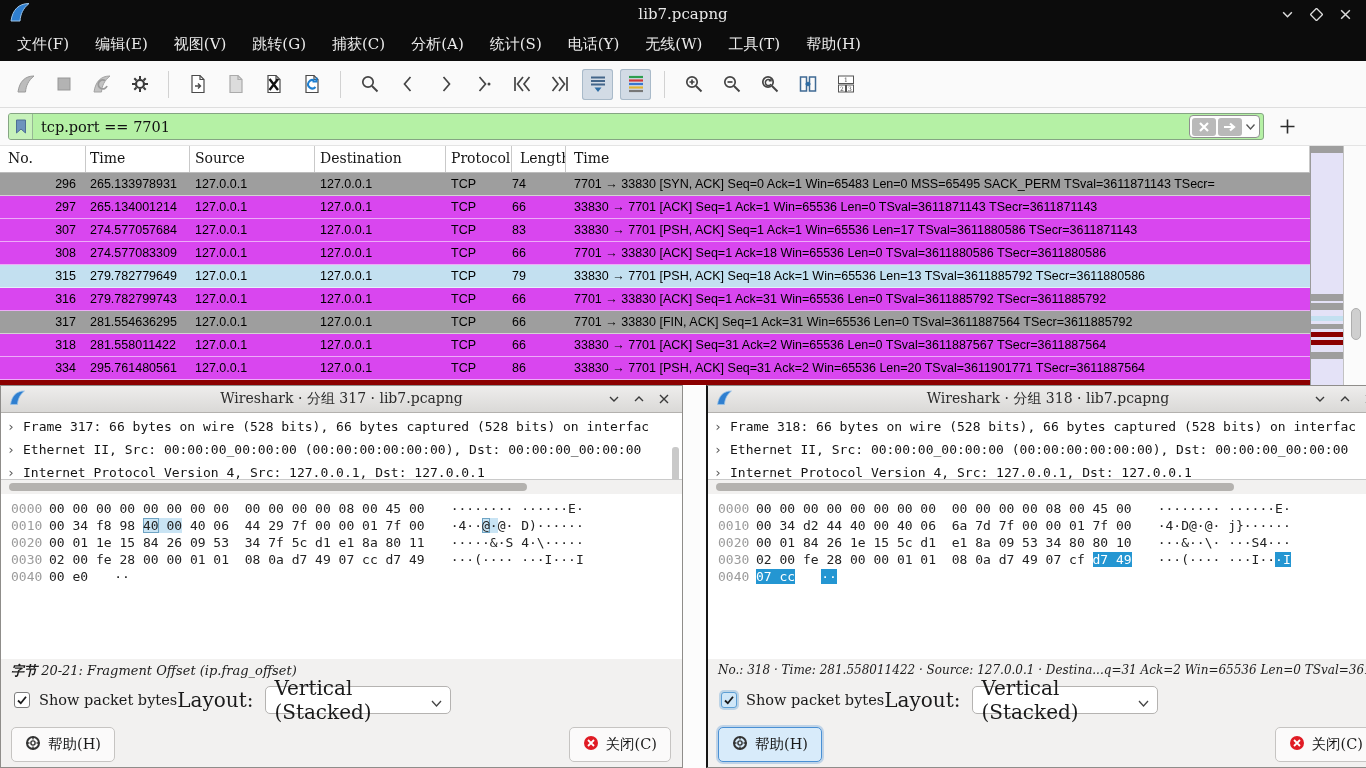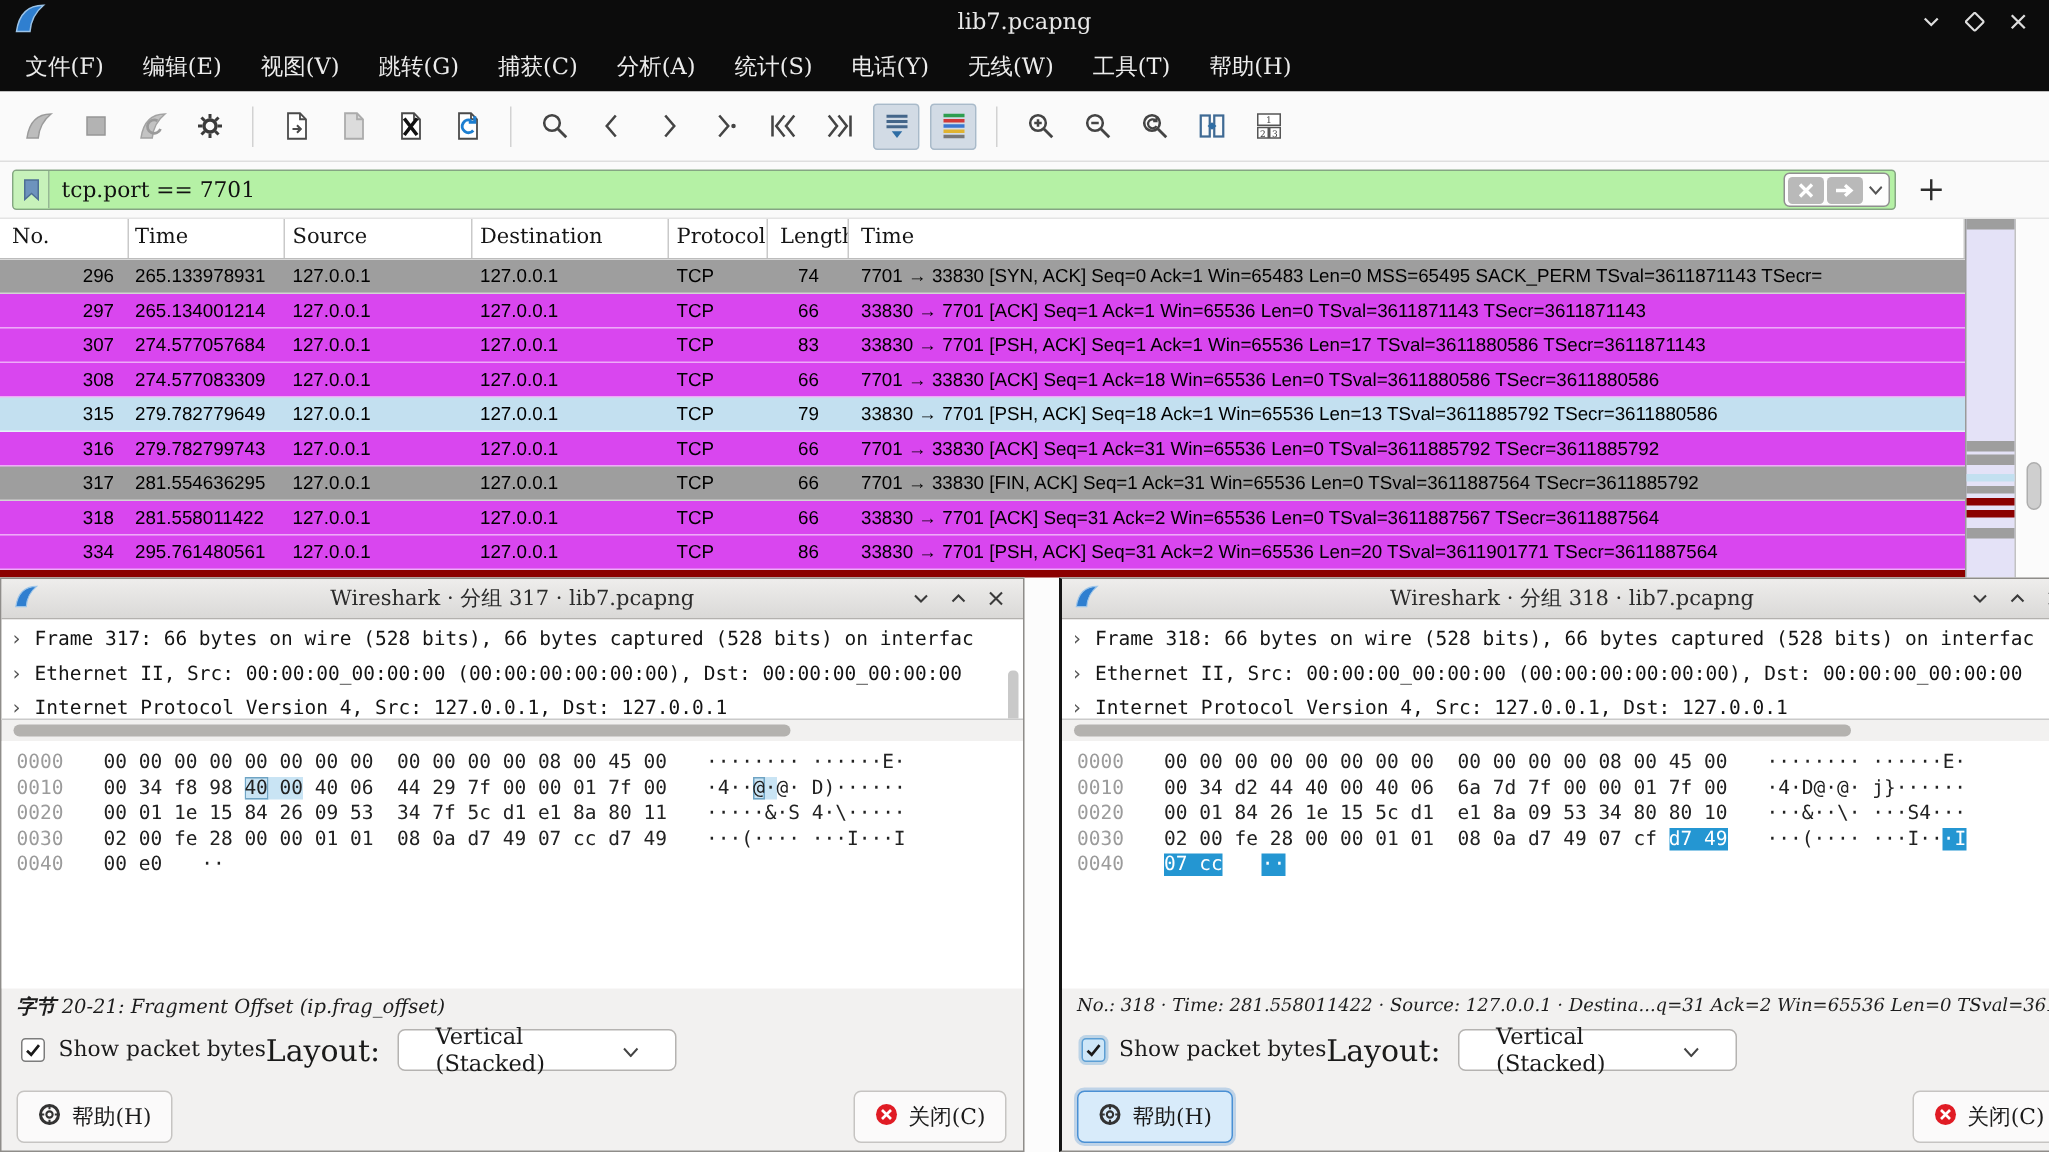--- a/index.html
+++ b/index.html
@@ -41,21 +41,21 @@
   .prow{display:flex;height:23px;line-height:23px;font-family:Liberation Sans, sans-serif;font-size:12.5px;color:#000;border-bottom:1px solid rgba(255,255,255,.55);white-space:nowrap}
   .prow.c-tcp{background:#d946ef}
   .prow.c-gray{background:#9e9e9e}
   .prow.c-selected{background:#c3e0f0}
   .pcell{overflow:hidden;white-space:pre;flex-shrink:0}
   .cl-no{width:86px;text-align:right;padding-right:10px}
   .cl-time{width:104px;padding-left:4px}
   .cl-source{width:125px;padding-left:5px}
   .cl-destination{width:131px;padding-left:5px}
   .cl-protocol{width:66px;padding-left:5px}
-  .cl-length{width:54px;text-align:center;padding-right:0}
+  .cl-length{width:54px;text-align:left;padding-right:0}
   .cl-info{flex:1;padding-left:8px}
   .red-sliver{position:absolute;left:0;top:380px;width:1310px;height:5px;background:#8b0000}
 
   
   .minimap{position:absolute;left:1310px;top:146px;width:34px;height:239px;background:#e4e2f7;border-left:1px solid #9a9a9a;border-right:1px solid #c2c2c2}
   .stripe{position:absolute;left:0;width:100%}
   .gutter{position:absolute;left:1346px;top:146px;width:20px;height:239px;background:#fbfbfb}
   .vthumb{position:absolute;left:5px;top:162px;width:10px;height:32px;background:#cfcfcf;border:1px solid #aeaeae;border-radius:5px}
 
   
@@ -67,34 +67,34 @@
   .pctrls{margin-left:auto;display:flex;gap:13px;padding-right:12px;z-index:2}
   .ptree{position:absolute;left:0;top:27px;width:100%;height:67px;background:#fff;border-bottom:1px solid #cacaca;overflow:hidden;padding:2px 0 0 6px}
   .trow{height:23px;line-height:23px;font-family:"DejaVu Sans Mono",monospace;font-size:13px;color:#141414;white-space:pre;overflow:hidden}
   .texp{color:#555;display:inline-block;width:16px}
   .tsb{position:absolute;right:3px;top:34px;width:7px;height:40px;background:#c9c9c9;border-radius:3px}
   .phsb{position:absolute;left:0;top:94px;width:100%;height:14px}
   .phsb .hthumb{position:absolute;left:8px;top:3px;width:518px;height:8px;background:#b4b2af;border-radius:4px}
   .phex{position:absolute;left:0;top:108px;width:100%;height:165px;background:#fff;padding:6px 0 0 10px;font-family:"DejaVu Sans Mono",monospace;font-size:13px;color:#222}
   .hrow{height:17px;line-height:17px;white-space:pre}
   .hoff{display:inline-block;width:38px;color:#9b9b9b}
-  .hhex{margin-left:20px}
+  .hhex{margin-left:0}
   .hasc{margin-left:26px}
   .hl-pale{background:#c9e4f4}
   .hl-anchor{background:#c9e4f4;box-shadow:inset 0 0 0 1px #6fa4c4}
   .hl-focus{background:#2496d2;color:#fff}
   .pstatus{position:absolute;left:0;top:273px;width:100%;height:22px;padding:3px 8px 0 10px;font-size:13px;font-style:italic;color:#1c1c1c;white-space:nowrap;overflow:hidden}
   .pstatus .sb{font-style:italic;font-weight:bold}
   .popup.right .pstatus{font-size:12px;padding-top:4px}
   .pcontrols{position:absolute;left:0;top:295px;width:100%;height:38px;display:flex;align-items:center;padding-left:13px}
   .cbox{width:16px;height:16px;background:#fff;border:1px solid #7d7d7d;border-radius:3px;display:flex;align-items:center;justify-content:center}
   .popup.right .cbox{background:#cfe7f8;border-color:#5d9fd4;box-shadow:0 0 0 2px rgba(93,159,212,.35)}
   .cblabel{font-size:14.5px;color:#1a1a1a;margin-left:9px}
   .laylabel{font-size:20px;color:#1a1a1a;}
-  .layselect{margin-left:12px;width:186px;height:28px;background:#fff;border:1px solid #b5b3b1;border-radius:5px;display:flex;align-items:center;padding:0 24px;font-size:15px;color:#1a1a1a}
+  .layselect{margin-left:12px;width:186px;height:28px;background:#fff;border:1px solid #b5b3b1;border-radius:5px;display:flex;align-items:center;padding:0 8px;font-size:20px;color:#1a1a1a}
   .layselect svg{margin-left:auto}
   .pbuttons{position:absolute;left:0;top:333px;width:100%;height:50px}
   .pbtn{position:absolute;top:8px;height:35px;background:#fbfafa;border:1px solid #c6c4c2;border-radius:5px;display:flex;align-items:center;padding:0 13px;font-size:14.5px;color:#1a1a1a;gap:7px}
   .help-btn{left:10px}
   .close-btn{right:11px}
   .popup.right .help-btn{background:#d8ebfa;border-color:#4a90d4;box-shadow:0 0 0 2px rgba(74,144,212,.30)}
 </style>
 </head>
 <body>
 

